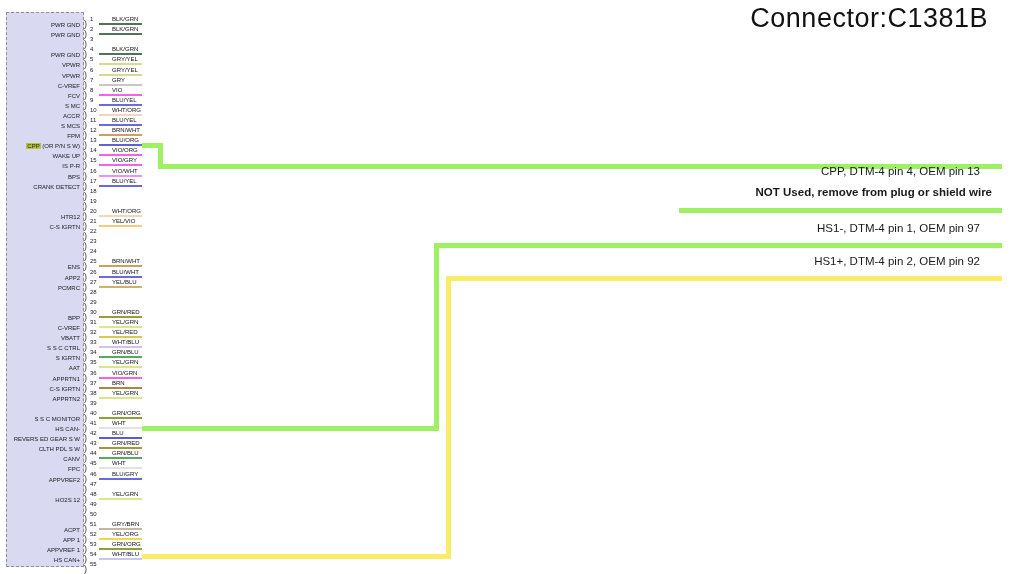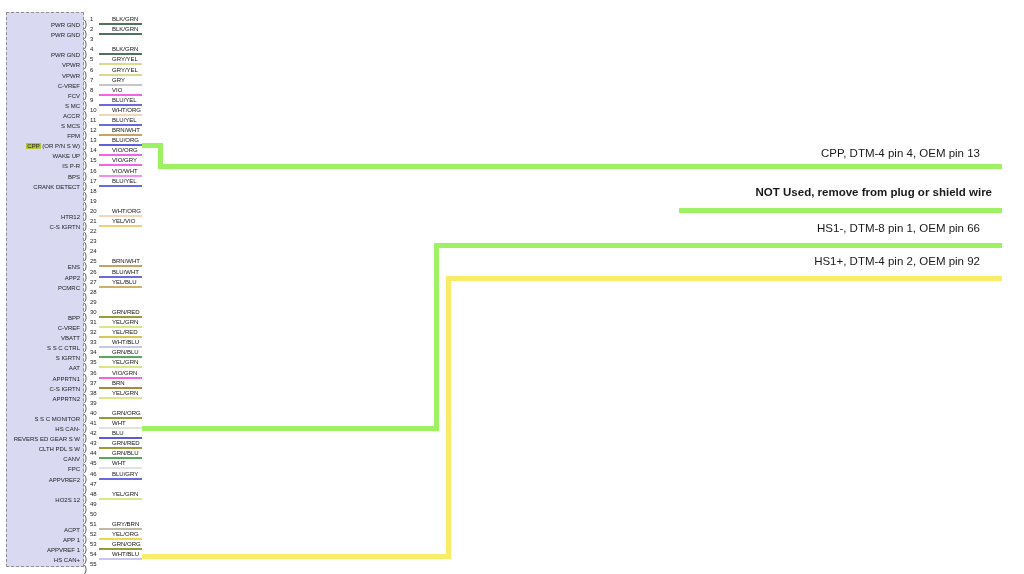--- a/index.html
+++ b/index.html
@@ -25,20 +25,21 @@
   .anno.bold{font-weight:bold;}
   #title{
     position:absolute;top:3px;right:36px;font-size:27px;color:#111;
     letter-spacing:0.5px;white-space:nowrap;
   }
 </style>
 </head>
 <body>
 
 <div id="canvas">
+  <div id="title">Connector:C1381B</div>
   <div id="connector-box"></div>
   <div id="pins">
       <span class="bracket" style="top: 20px;">)</span>
       <span class="pnum" style="top: 16px;">1</span>
       <span class="clabel" style="top: 16px;">BLK/GRN</span>
       <div class="stub" style="top: 23px; background: rgb(80, 113, 90);"></div>
       <span class="sig" style="top: 22px;">PWR GND</span>
       <span class="bracket" style="top: 30.1px;">)</span>
       <span class="pnum" style="top: 26.1px;">2</span>
       <span class="clabel" style="top: 26.1px;">BLK/GRN</span>
@@ -277,18 +278,18 @@
       <div class="wire" style="left: 158px; top: 163.5px; width: 844px; height: 5px; background: rgb(157, 241, 99);"></div>
       <div class="wire" style="left: 679px; top: 207.5px; width: 323px; height: 5px; background: rgb(157, 241, 99);"></div>
       <div class="wire" style="left: 142px; top: 425.5px; width: 297px; height: 5px; background: rgb(157, 241, 99);"></div>
       <div class="wire" style="left: 434px; top: 242.5px; width: 5px; height: 188px; background: rgb(157, 241, 99);"></div>
       <div class="wire" style="left: 434px; top: 242.5px; width: 568px; height: 5px; background: rgb(157, 241, 99);"></div>
       <div class="wire" style="left: 142px; top: 553.8px; width: 309px; height: 5px; background: rgb(248, 236, 104);"></div>
       <div class="wire" style="left: 446px; top: 275.5px; width: 5px; height: 283.3px; background: rgb(248, 236, 104);"></div>
       <div class="wire" style="left: 446px; top: 275.5px; width: 556px; height: 5px; background: rgb(248, 236, 104);"></div>
     </div>
   <div id="annos">
-      <div class="anno" style="top: 147px; right: 44px;">CPP, DTM-4 pin 4, OEM pin 13</div>
+      <div class="anno" style="top: 165px; right: 44px;">CPP, DTM-4 pin 4, OEM pin 13</div>
       <div class="anno bold" style="top: 186px; right: 32px;">NOT Used, remove from plug or shield wire</div>
-      <div class="anno" style="top: 222px; right: 44px;">HS1-, DTM-8 pin 1, OEM pin 66</div>
+      <div class="anno" style="top: 222px; right: 44px;">HS1-, DTM-4 pin 1, OEM pin 97</div>
       <div class="anno" style="top: 255px; right: 44px;">HS1+, DTM-4 pin 2, OEM pin 92</div>
     </div>
 </div>
 
 </body></html>

